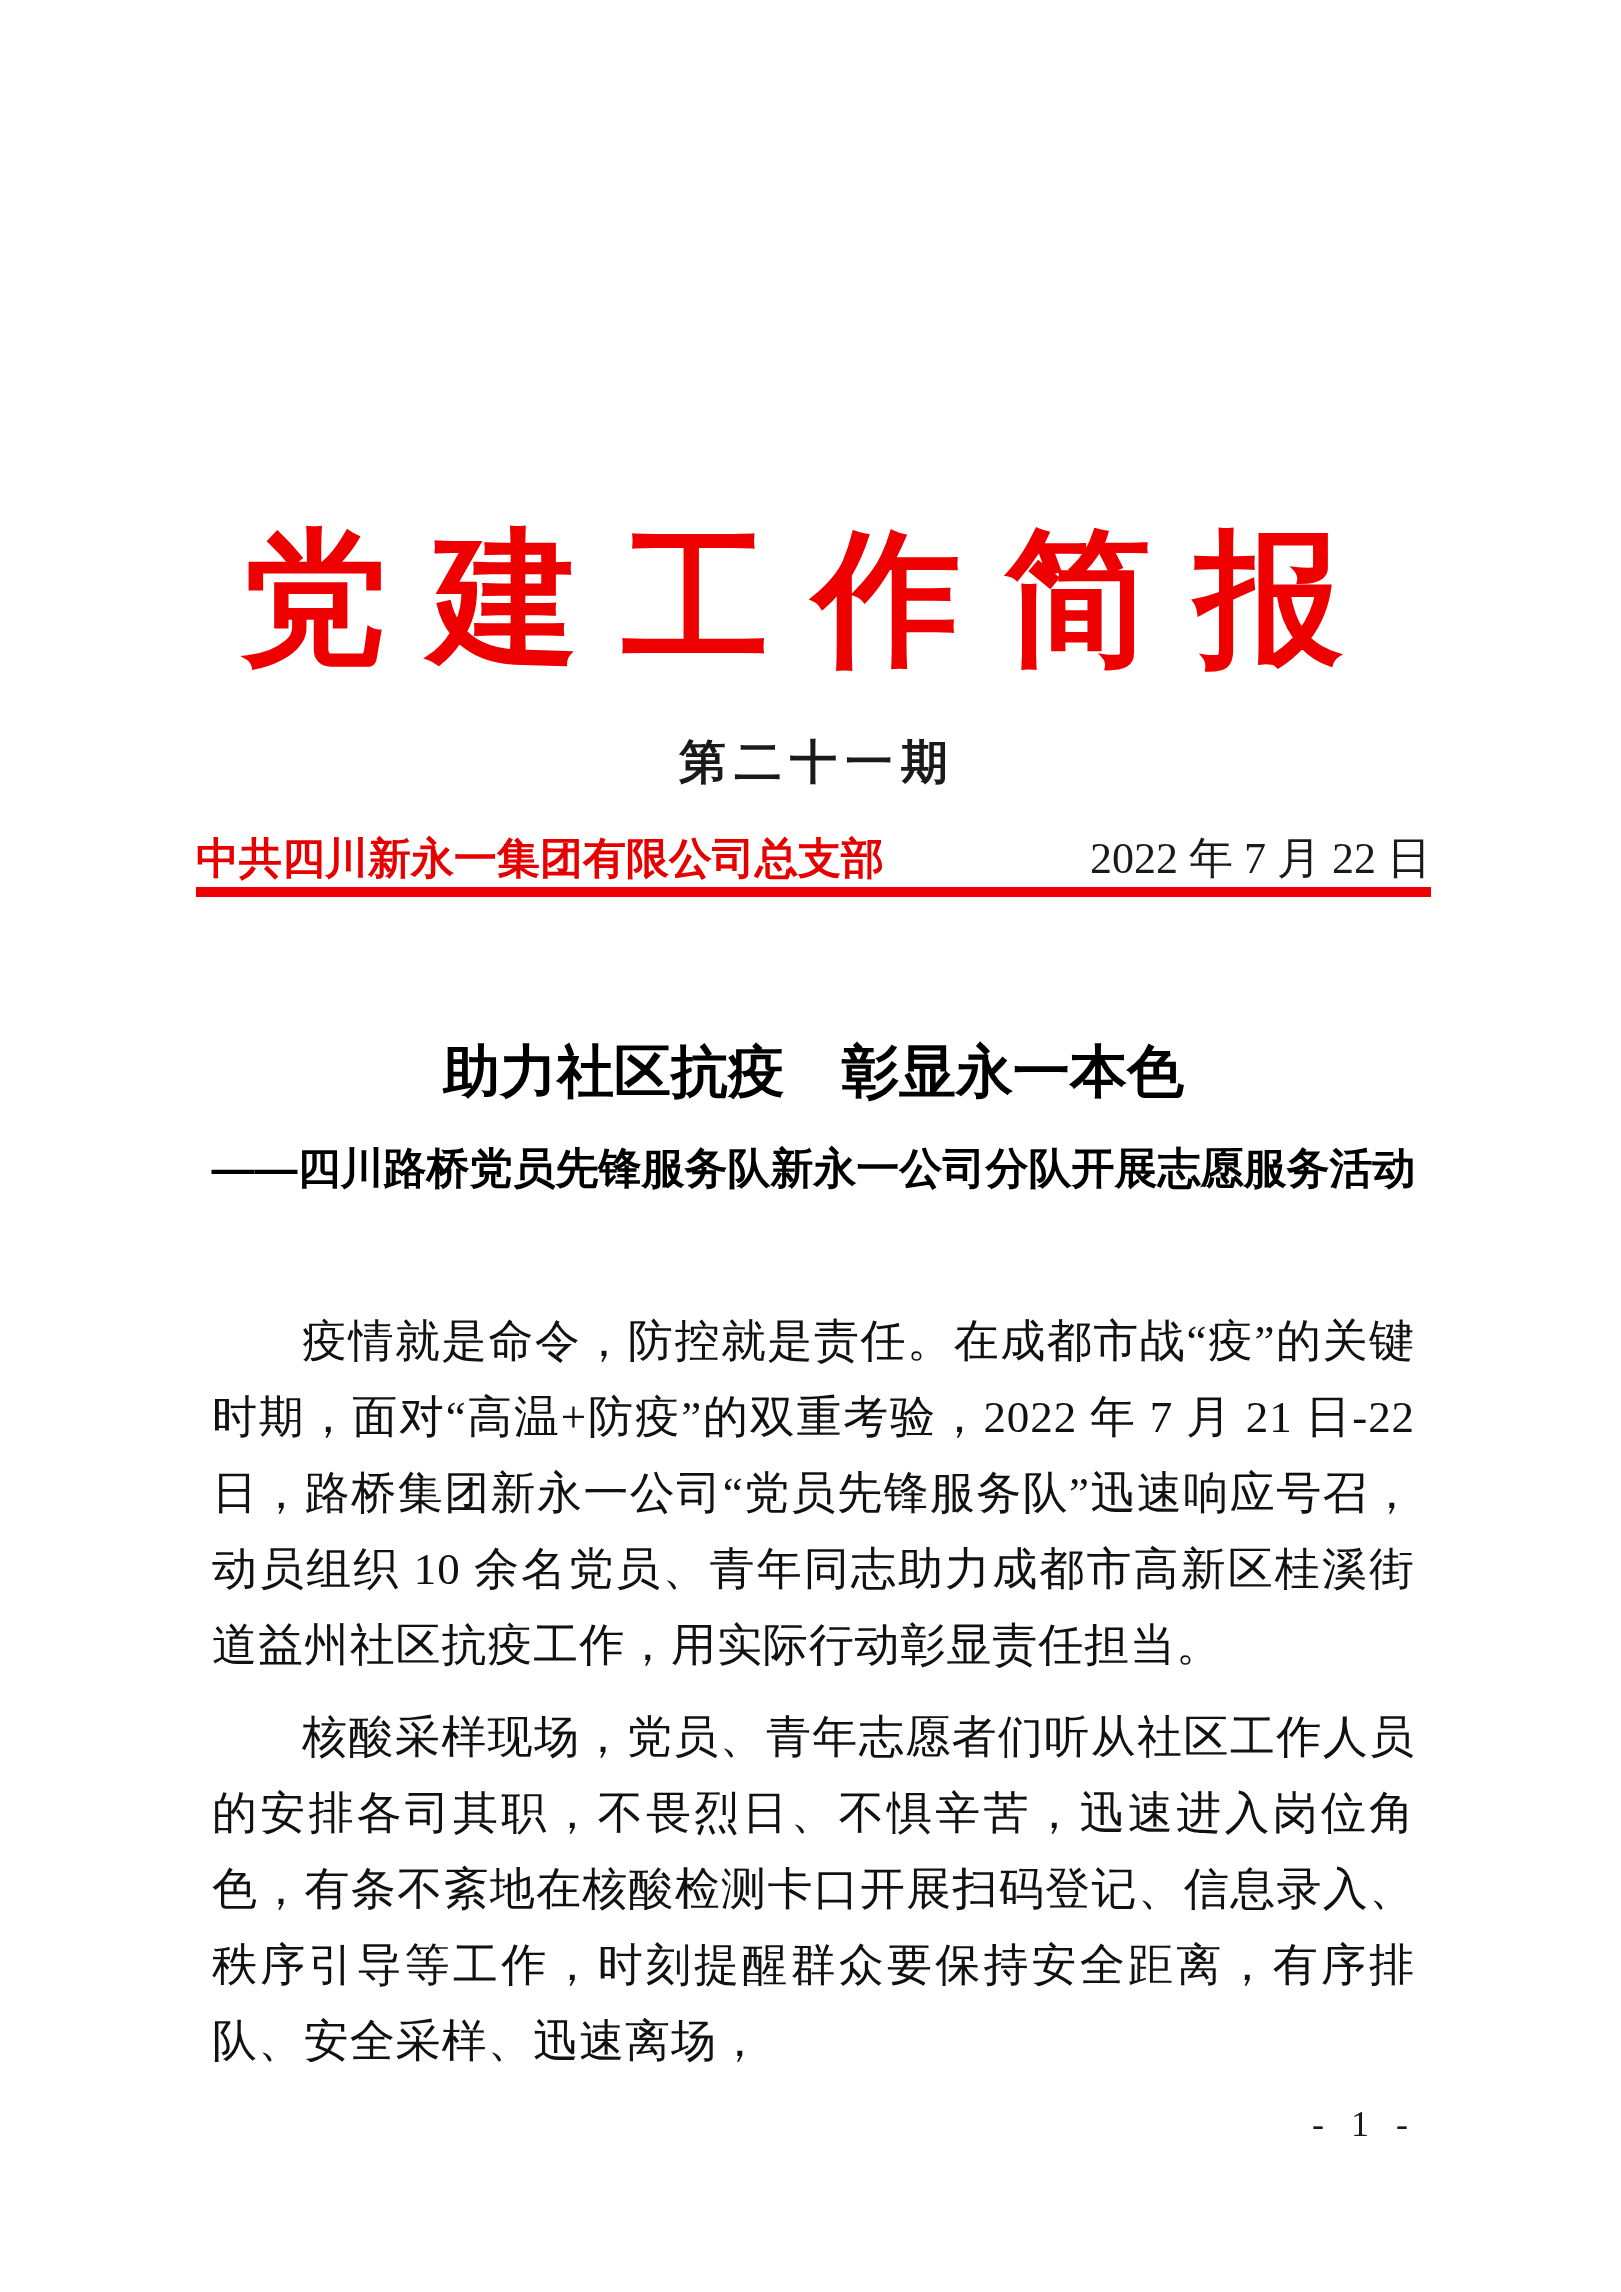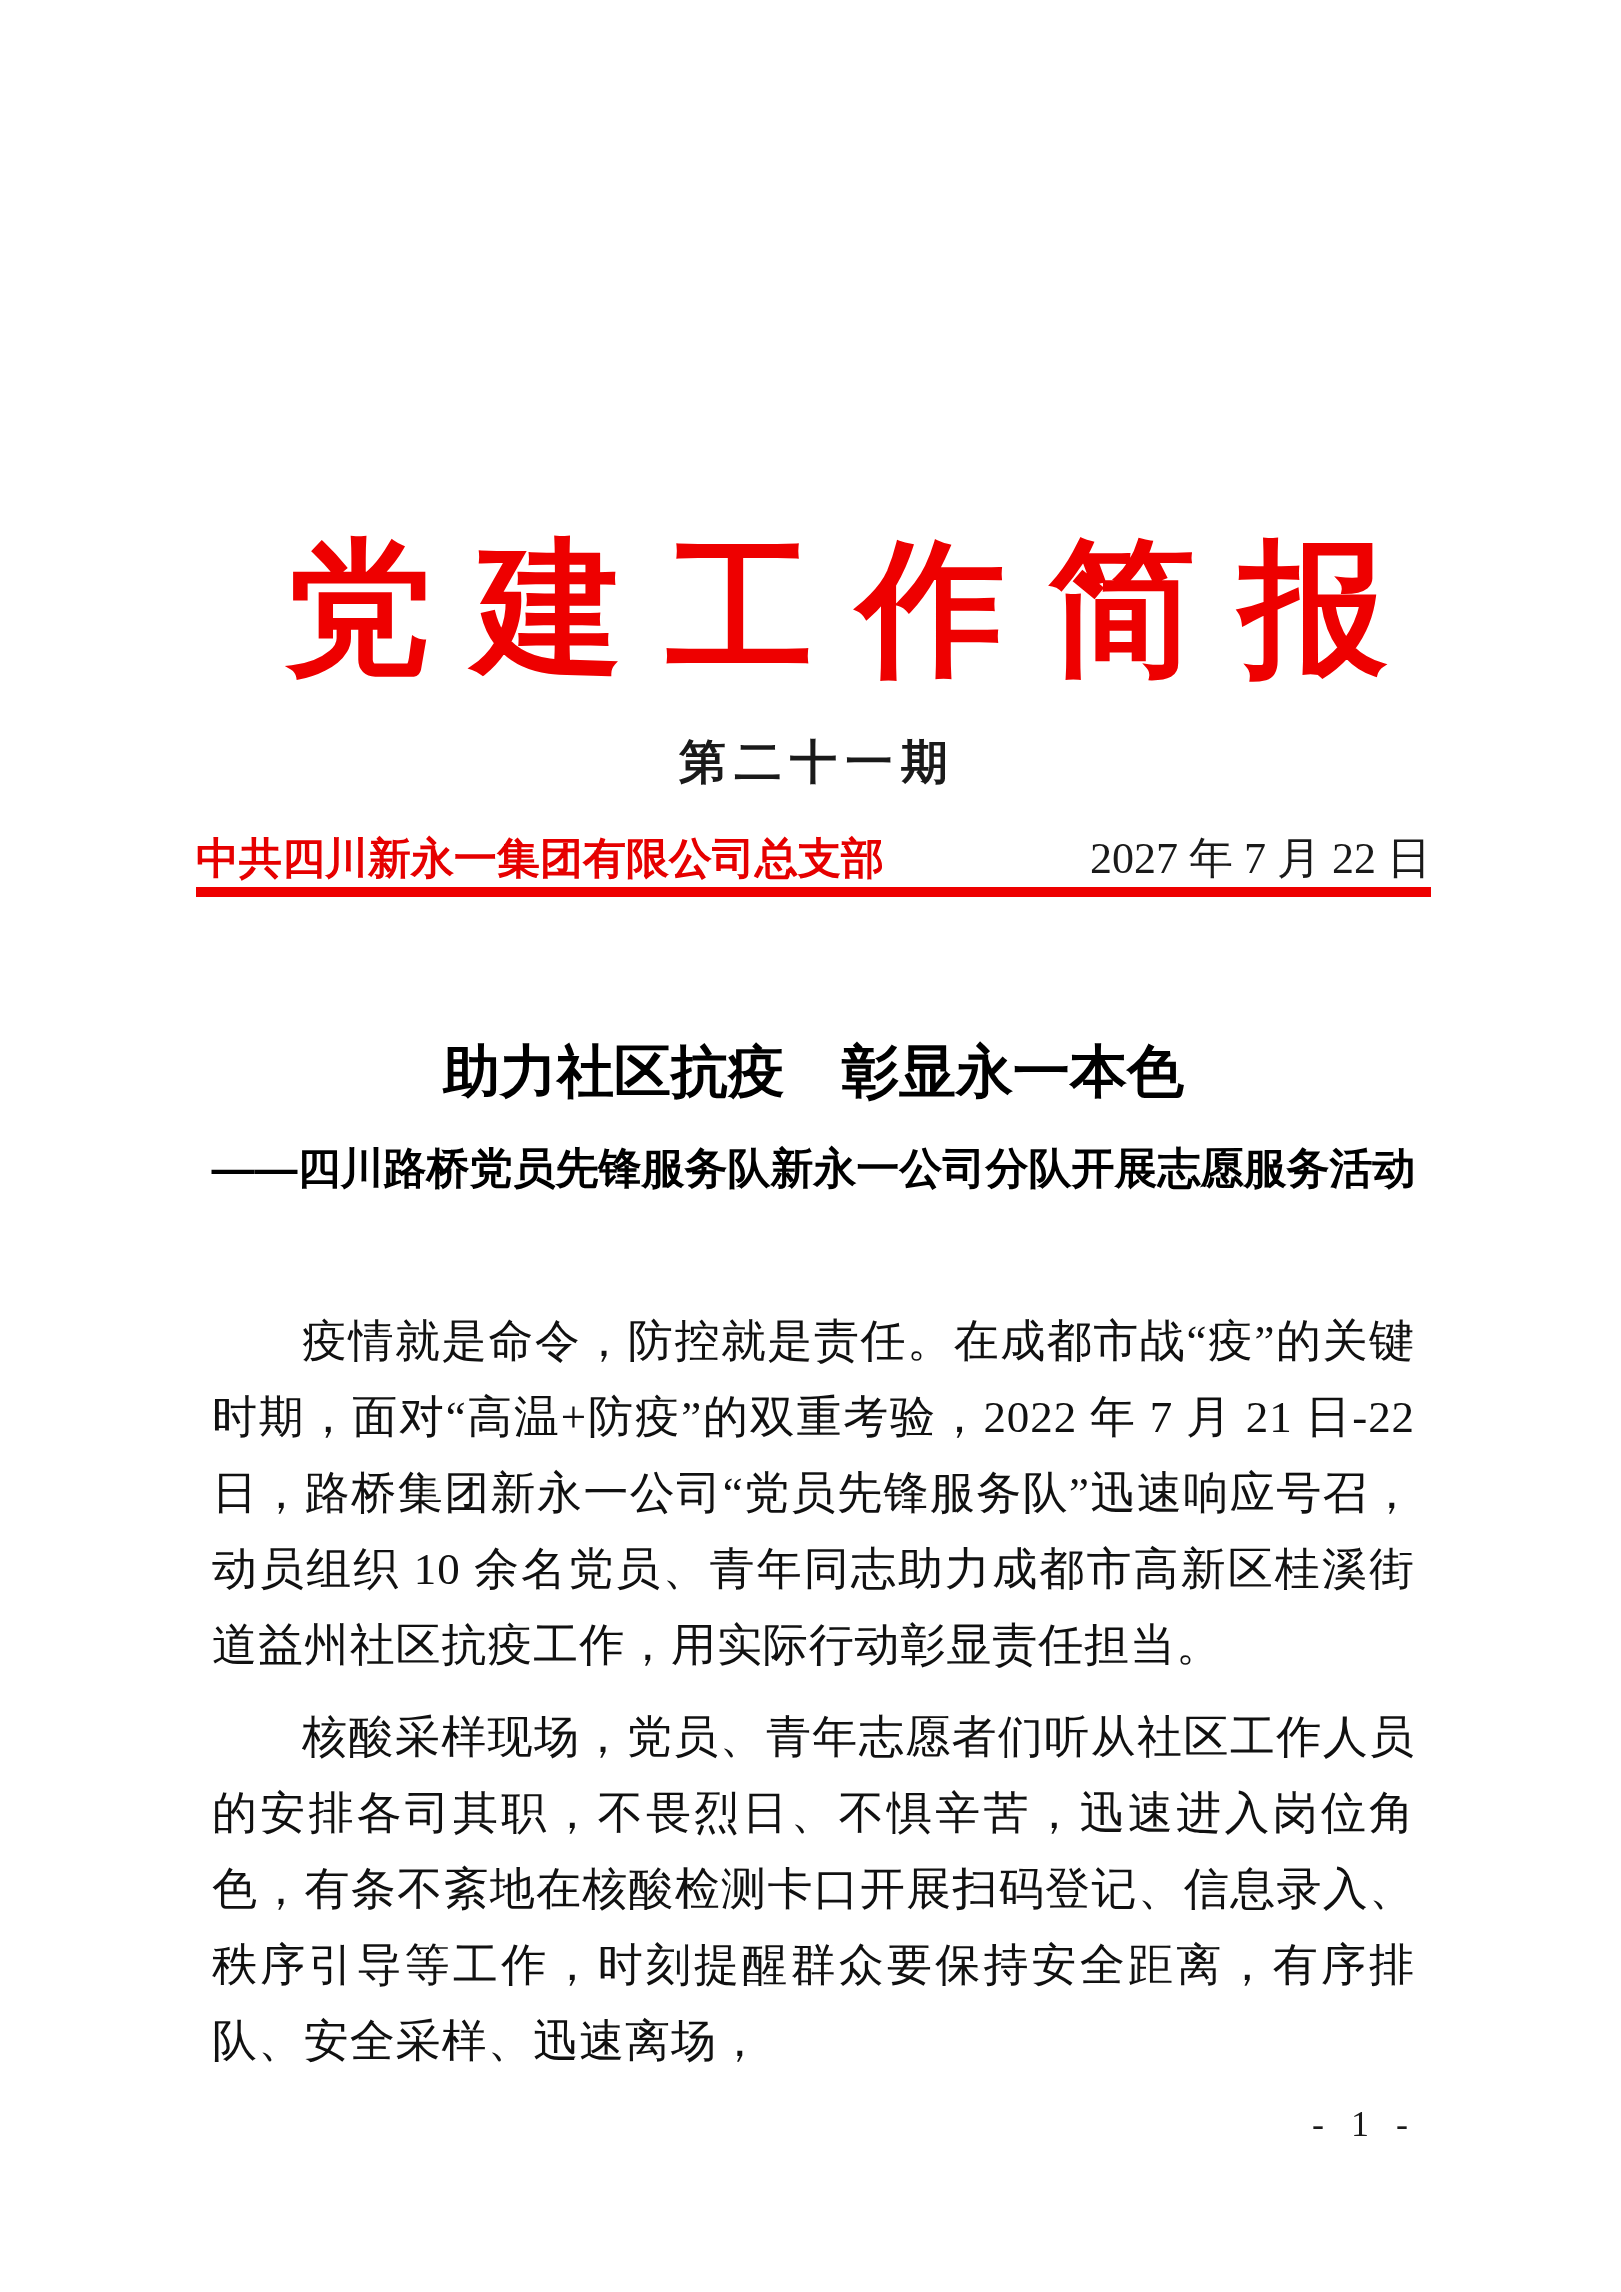--- a/index.html
+++ b/index.html
@@ -14,22 +14,22 @@
     background: #ffffff;
     box-sizing: border-box;
     padding: 0 190px 0 196px;
     overflow: hidden;
     font-family: "Liberation Serif", "DejaVu Serif", serif;
     color: #111111;
   }
   
   .masthead {
     margin-top: 534px;
-    text-align: right;
-    font-family: Liberation Serif, serif;
+    text-align: left;
+    font-family: Liberation Mono, monospace;
     font-weight: bold;
     font-size: 147px;
     line-height: 152px;
     color: #ee0000;
     letter-spacing: 0.30em;
     text-indent: 0.30em; 
     white-space: nowrap;
   }
   
   .issue-line {
@@ -114,21 +114,21 @@
 <body>
 
 <div class="page">
 
   <div class="masthead">党建工作简报</div>
 
   <div class="issue-line">第二十一期</div>
 
   <div class="header-row">
     <span class="issuer">中共四川新永一集团有限公司总支部</span>
-    <span class="issue-date">2027 年 7 月 22 日</span>
+    <span class="issue-date">2022 年 7 月 22 日</span>
   </div>
 
   <div class="article-title">助力社区抗疫　彰显永一本色</div>
 
   <div class="article-subtitle">——四川路桥党员先锋服务队新永一公司分队开展志愿服务活动</div>
 
   <div class="body-text">
     <p>疫情就是命令，防控就是责任。在成都市战“疫”的关键时期，面对“高温+防疫”的双重考验，2022 年 7 月 21 日-22 日，路桥集团新永一公司“党员先锋服务队”迅速响应号召，动员组织 10 余名党员、青年同志助力成都市高新区桂溪街道益州社区抗疫工作，用实际行动彰显责任担当。</p>
     <p>核酸采样现场，党员、青年志愿者们听从社区工作人员的安排各司其职，不畏烈日、不惧辛苦，迅速进入岗位角色，有条不紊地在核酸检测卡口开展扫码登记、信息录入、秩序引导等工作，时刻提醒群众要保持安全距离，有序排队、安全采样、迅速离场，</p>
   </div>

